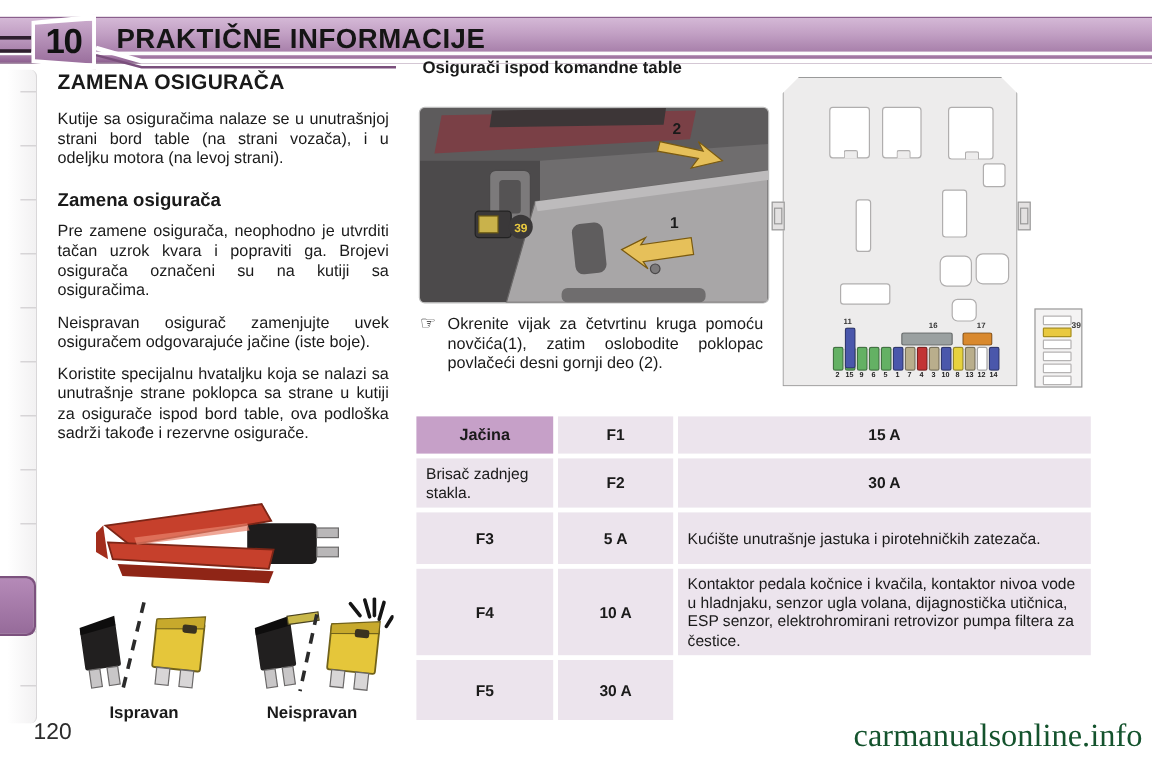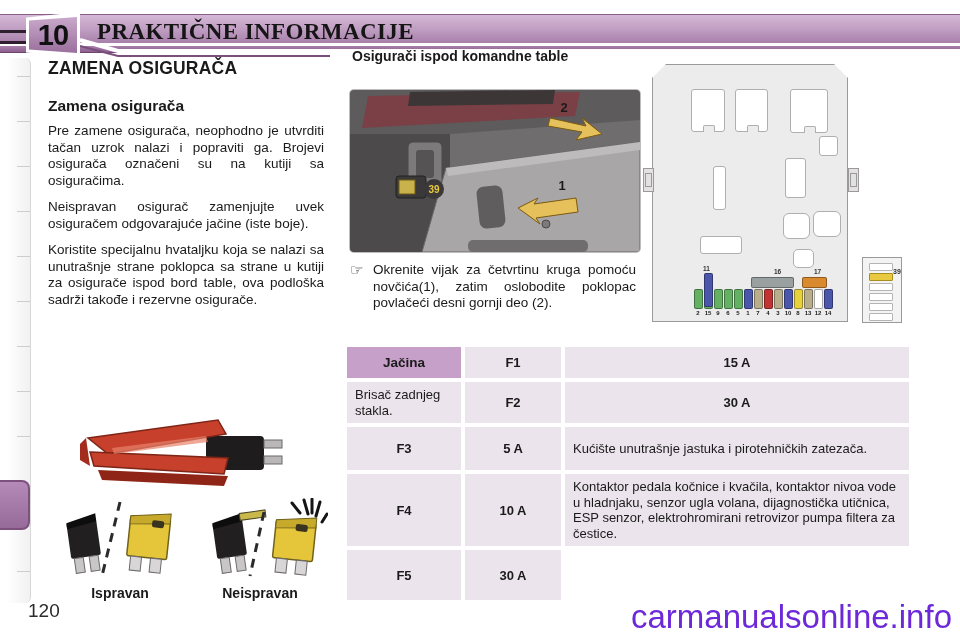--- a/index.html
+++ b/index.html
@@ -17,21 +17,21 @@
     border-top:3px solid #2e1f2e;border-bottom:3px solid #2e1f2e;}
   .chapter-box-outer{position:absolute;left:26px;top:12px;width:54px;height:46px;
     background:#fff;clip-path:polygon(0 12%,100% 0,100% 100%,0 88%);
     filter:drop-shadow(1px 1px 1px #5d3b5e);}
   .chapter-box-inner{position:absolute;left:3px;top:5px;width:48px;height:36px;
     background:linear-gradient(#c9a9cb,#9a6f9d);clip-path:polygon(0 10%,100% 0,100% 100%,0 90%);
     display:flex;align-items:center;justify-content:center;}
   .chapter-num{font-size:29px;font-weight:bold;color:#111;letter-spacing:-1px;}
   .header-swoosh{position:absolute;left:0;top:0;width:960px;height:60px;pointer-events:none;}
   .header-title{position:absolute;left:97px;top:19px;font-size:23px;font-weight:bold;
-    color:#151515;letter-spacing:0.4px;font-family:Liberation Serif, serif;}
+    color:#151515;letter-spacing:0.4px;}
 
   
   .binding{position:absolute;left:6px;top:58px;width:24px;height:545px;
     background:linear-gradient(90deg,#ffffff,#f2f1f2);border-right:1px solid #d9d7d9;
     border-radius:0 6px 6px 0;}
   .tick{position:absolute;right:0;width:13px;height:0;border-top:1px solid #cfcccf;}
   .chapter-tab{position:absolute;left:0;top:480px;width:30px;height:50px;
     background:linear-gradient(#b58ab8,#966b9a);border:2px solid #7c517e;border-left:none;
     border-radius:0 8px 8px 0;box-sizing:border-box;}
 
@@ -78,22 +78,22 @@
   .cell.c-func{display:flex;align-items:center;padding:5px 8px;line-height:15.5px;text-align:left;}
 
   
   .puller{position:absolute;left:78px;top:408px;width:220px;height:100px;}
   .pair{position:absolute;top:498px;width:120px;height:86px;}
   .pair.good{left:62px;} .pair.bad{left:208px;}
   .fuse-label{position:absolute;top:585px;font-size:14px;font-weight:bold;width:120px;text-align:center;}
   .fuse-label.good{left:60px;} .fuse-label.bad{left:200px;}
 
   .page-number{position:absolute;left:28px;top:600px;font-size:19px;color:#2c2c2c;}
-  .watermark{position:absolute;right:8px;top:598px;font-size:33px;color:#6d28d9;
-    font-family:Liberation Sans, sans-serif;}
+  .watermark{position:absolute;right:8px;top:598px;font-size:27px;color:#14532d;
+    font-family:Liberation Serif, serif;}
 </style>
 </head>
 <body>
 
 <div class="page">
 
   <div class="header-band"></div>
   <div class="header-underline-white"></div>
   <div class="header-understrip"></div>
   <div class="header-dashes"></div>
@@ -118,22 +118,23 @@
       <div class="tick" style="top: 288px;"></div>
       <div class="tick" style="top: 333px;"></div>
       <div class="tick" style="top: 378px;"></div>
       <div class="tick" style="top: 468px;"></div>
       <div class="tick" style="top: 513px;"></div>
     </div>
   <div class="chapter-tab"></div>
 
   <div class="col-left">
     <div class="h1">ZAMENA OSIGURAČA</div>
+    <p class="body-p">Kutije sa osiguračima nalaze se u unutrašnjoj strani bord table (na strani vozača), i u odeljku motora (na levoj strani).</p>
     <div class="h2">Zamena osigurača</div>
-    <p class="body-p">Pre zamene osigurača, neophodno je utvrditi tačan uzrok nalazi i popraviti ga. Brojevi osigurača označeni su na kutiji sa osiguračima.</p>
+    <p class="body-p">Pre zamene osigurača, neophodno je utvrditi tačan uzrok kvara i popraviti ga. Brojevi osigurača označeni su na kutiji sa osiguračima.</p>
     <p class="body-p">Neispravan osigurač zamenjujte uvek osiguračem odgovarajuće jačine (iste boje).</p>
     <p class="body-p">Koristite specijalnu hvataljku koja se nalazi sa unutrašnje strane poklopca sa strane u kutiji za osigurače ispod bord table, ova podloška sadrži takođe i rezervne osigurače.</p>
   </div>
 
   <div class="mid-heading">Osigurači ispod komandne table</div>
 
   <svg class="photo" viewBox="0 0 290 162" preserveAspectRatio="none">
     <rect x="0" y="0" width="290" height="162" fill="#8f8d8e"></rect>
     <rect x="0" y="0" width="290" height="52" fill="#5d5b5c"></rect>
     <polygon points="18,6 230,2 225,26 12,38" fill="#7a4046"></polygon>

